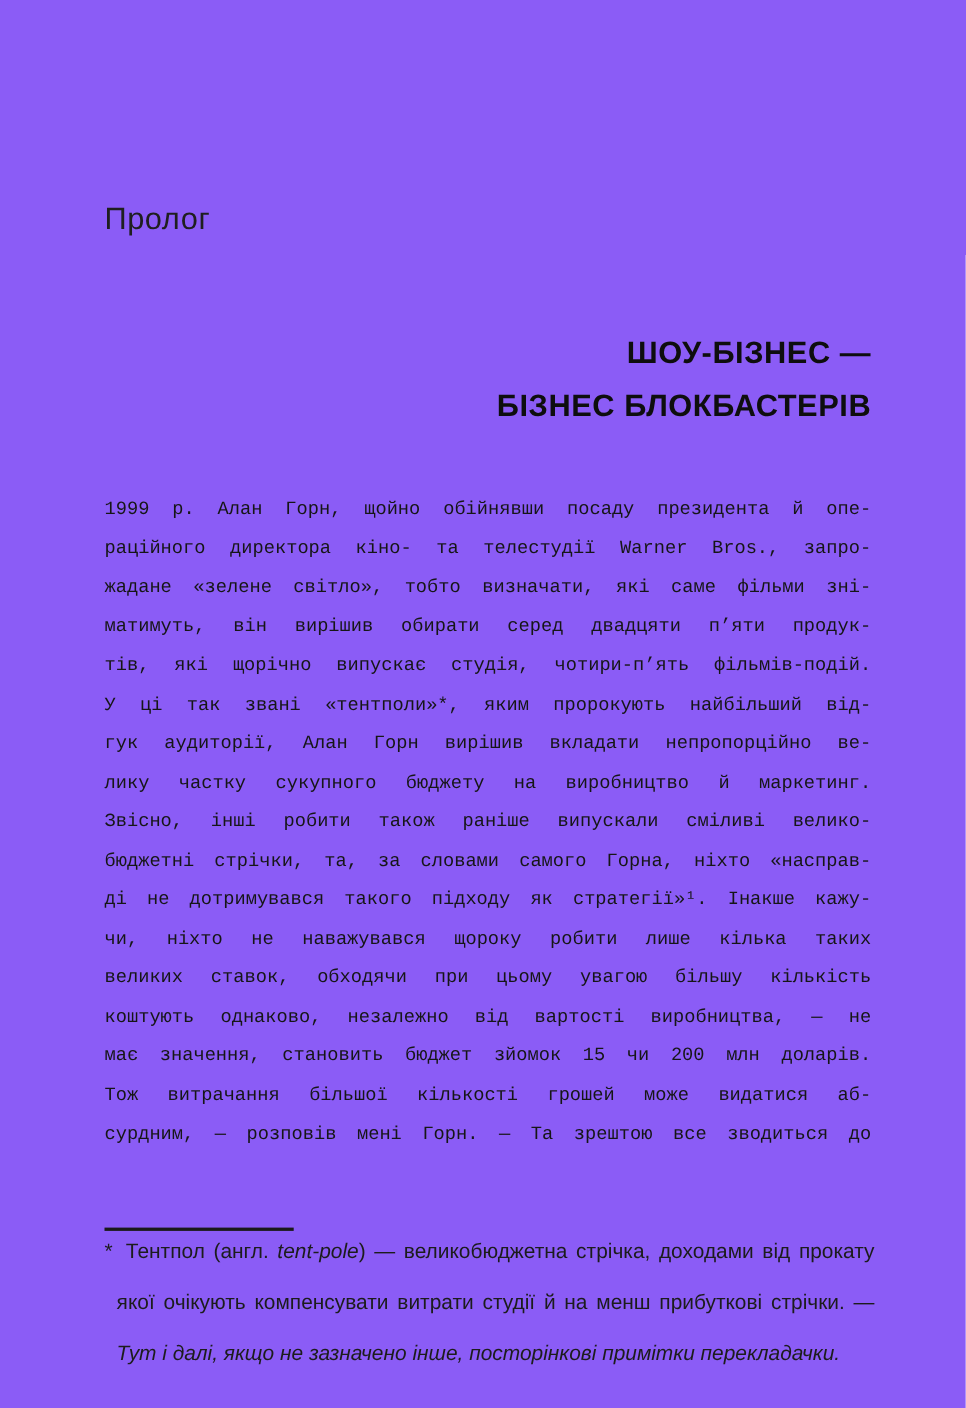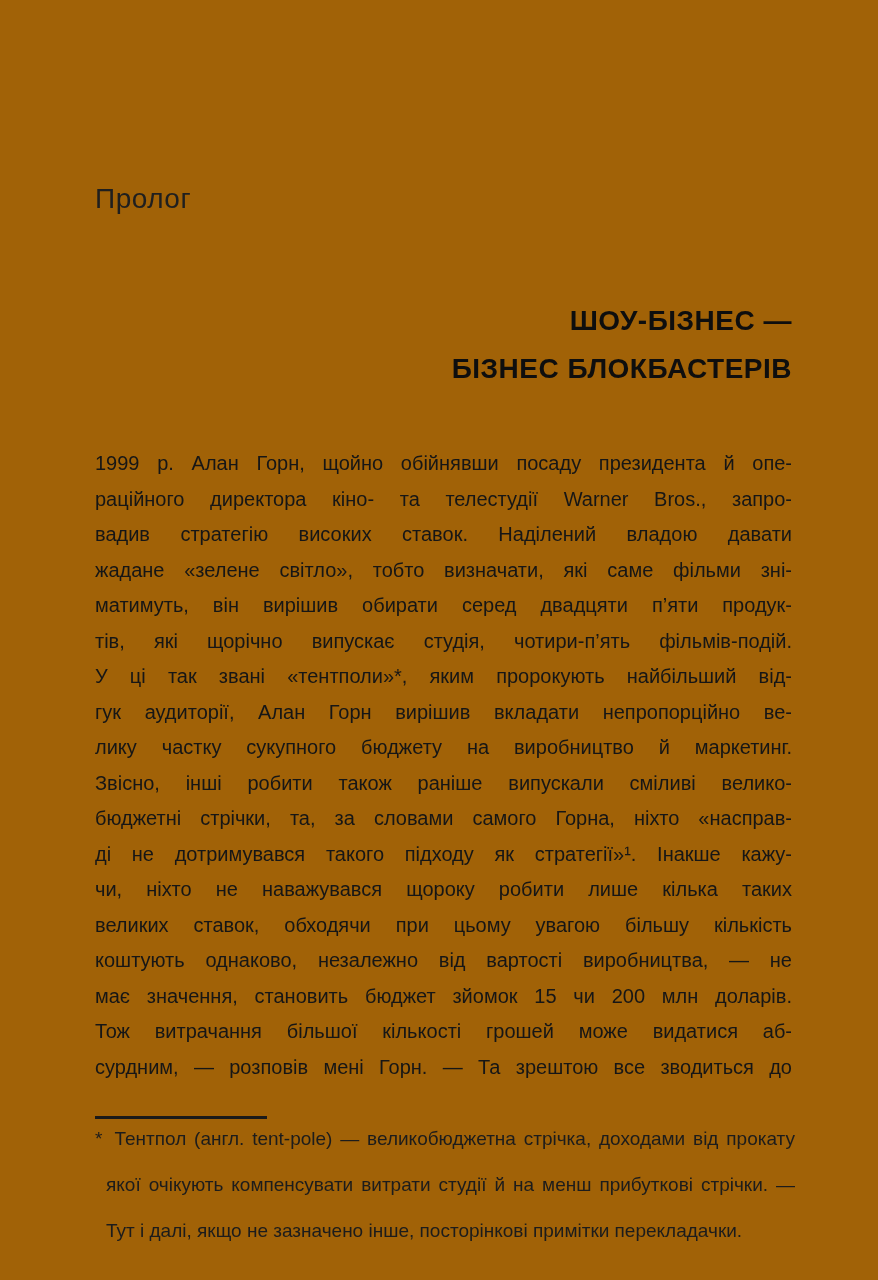--- a/index.html
+++ b/index.html
@@ -4,21 +4,21 @@
 <style>
   html, body {
     margin: 0;
     padding: 0;
     background: #ffffff;
   }
   .page {
     position: relative;
     width: 878px;
     height: 1280px;
-    background: #a16207;
+    background: #8b5cf6;
     overflow: hidden;
     font-family: "Liberation Serif", serif;
     color: #1a1a1a;
   }
   .section-heading {
     position: absolute;
     left: 95px;
     top: 183px;
     font-family: "Liberation Sans", sans-serif;
     font-size: 28px;
@@ -37,22 +37,22 @@
     line-height: 48px;
     letter-spacing: 0.5px;
     color: #0e0e0e;
     white-space: nowrap;
   }
   .body-paragraph {
     position: absolute;
     left: 95px;
     top: 446px;
     width: 697px;
-    font-family: Liberation Sans, sans-serif;
-    font-size: 20px;
+    font-family: Liberation Mono, monospace;
+    font-size: 17px;
     line-height: 35.5px;
     color: #161616;
   }
   .body-line {
     text-align: justify;
     text-align-last: justify;
     white-space: normal;
     height: 35.5px;
     overflow: visible;
   }
@@ -86,38 +86,37 @@
     margin-top: 16px;
   }
   .footnote-line.last {
     text-align: center;
     text-align-last: left;
   }
   .footnote-marker {
     display: inline-block;
     margin-right: 12px;
   }
-  .italic { }
+  .italic { font-style: italic; }
 </style>
 </head>
 <body>
 
 <div class="page">
 
   <div class="section-heading">Пролог</div>
 
   <div class="chapter-title">
     <div>ШОУ-БІЗНЕС —</div>
     <div>БІЗНЕС БЛОКБАСТЕРІВ</div>
   </div>
 
   <div class="body-paragraph">
     <div class="body-line">1999 р. Алан Горн, щойно обійнявши посаду президента й опе-</div>
     <div class="body-line">раційного директора кіно- та телестудії Warner Bros., запро-</div>
-    <div class="body-line">вадив стратегію високих ставок. Наділений владою давати</div>
     <div class="body-line">жадане «зелене світло», тобто визначати, які саме фільми зні-</div>
     <div class="body-line">матимуть, він вирішив обирати серед двадцяти п’яти продук-</div>
     <div class="body-line">тів, які щорічно випускає студія, чотири-п’ять фільмів-подій.</div>
     <div class="body-line">У ці так звані «тентполи»*, яким пророкують найбільший від-</div>
     <div class="body-line">гук аудиторії, Алан Горн вирішив вкладати непропорційно ве-</div>
     <div class="body-line">лику частку сукупного бюджету на виробництво й маркетинг.</div>
     <div class="body-line">Звісно, інші робити також раніше випускали сміливі велико-</div>
     <div class="body-line">бюджетні стрічки, та, за словами самого Горна, ніхто «насправ-</div>
     <div class="body-line">ді не дотримувався такого підходу як стратегії»¹. Інакше кажу-</div>
     <div class="body-line">чи, ніхто не наважувався щороку робити лише кілька таких</div>

